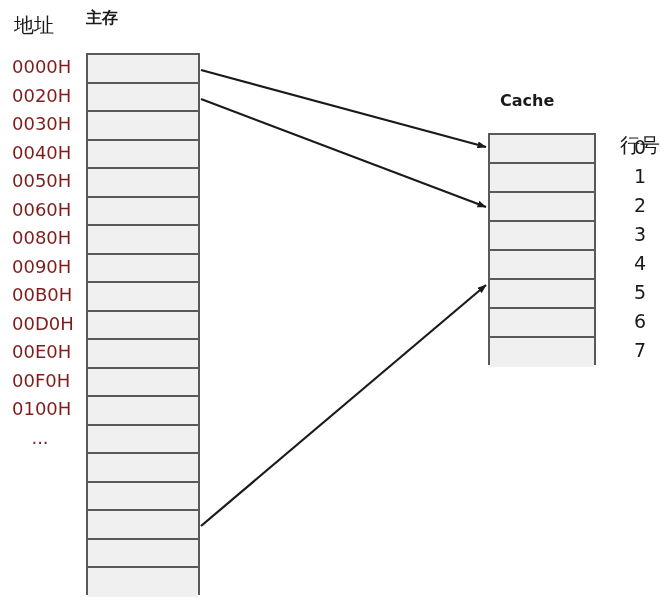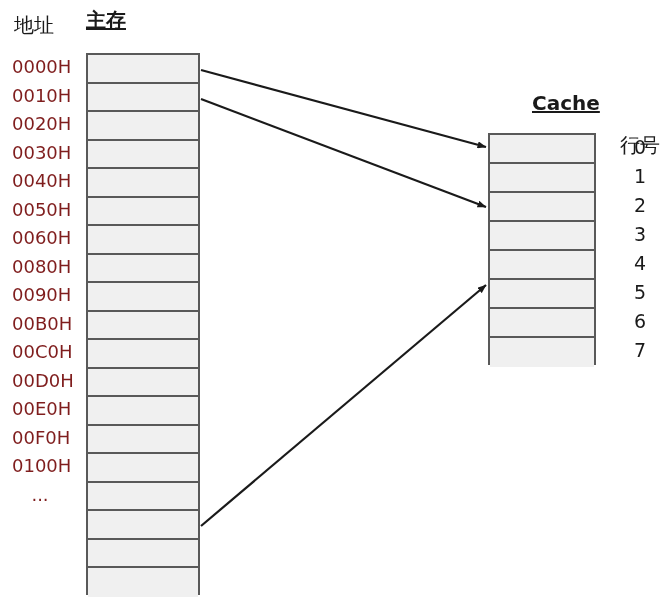--- a/index.html
+++ b/index.html
@@ -22,28 +22,27 @@
     left: 0;
     top: 0;
     width: 671px;
     height: 600px;
   }
 
   
   .title {
     position: absolute;
     font-weight: bold;
-    font-size: 20px;
+    font-size: 16px;
     line-height: 1;
     white-space: nowrap;
     color: #1a1a1a;
-    text-decoration: underline;
   }
   #title-main-memory { left: 86px;  top: 10px; }
-  #title-cache       { left: 500px; top: 93px; margin-left: 32px; }
+  #title-cache       { left: 500px; top: 93px; }
 
   .col-header {
     position: absolute;
     font-size: 20px;
     line-height: 1;
     white-space: nowrap;
     color: #1a1a1a;
   }
   #header-address   { left: 14px;  top: 15px; }
   #header-line-no   { left: 620px; top: 103px; margin-top: 32px; }
@@ -152,30 +151,28 @@
   <div class="col-header" id="header-address">地址</div>
 
   <div class="title" id="title-main-memory">主存</div>
 
   <div class="title" id="title-cache">Cache</div>
 
   <div class="col-header" id="header-line-no">行号</div>
 
   <div id="address-labels">
       <div class="addr-label">0000H</div>
-      <div class="addr-label">0010H</div>
       <div class="addr-label">0020H</div>
       <div class="addr-label">0030H</div>
       <div class="addr-label">0040H</div>
       <div class="addr-label">0050H</div>
       <div class="addr-label">0060H</div>
       <div class="addr-label">0080H</div>
       <div class="addr-label">0090H</div>
       <div class="addr-label">00B0H</div>
-      <div class="addr-label">00C0H</div>
       <div class="addr-label">00D0H</div>
       <div class="addr-label">00E0H</div>
       <div class="addr-label">00F0H</div>
       <div class="addr-label">0100H</div>
       <div class="addr-label ellipsis">...</div>
     </div>
 
   <div id="main-memory-block">
       <div class="mem-cell"></div>
       <div class="mem-cell"></div>

